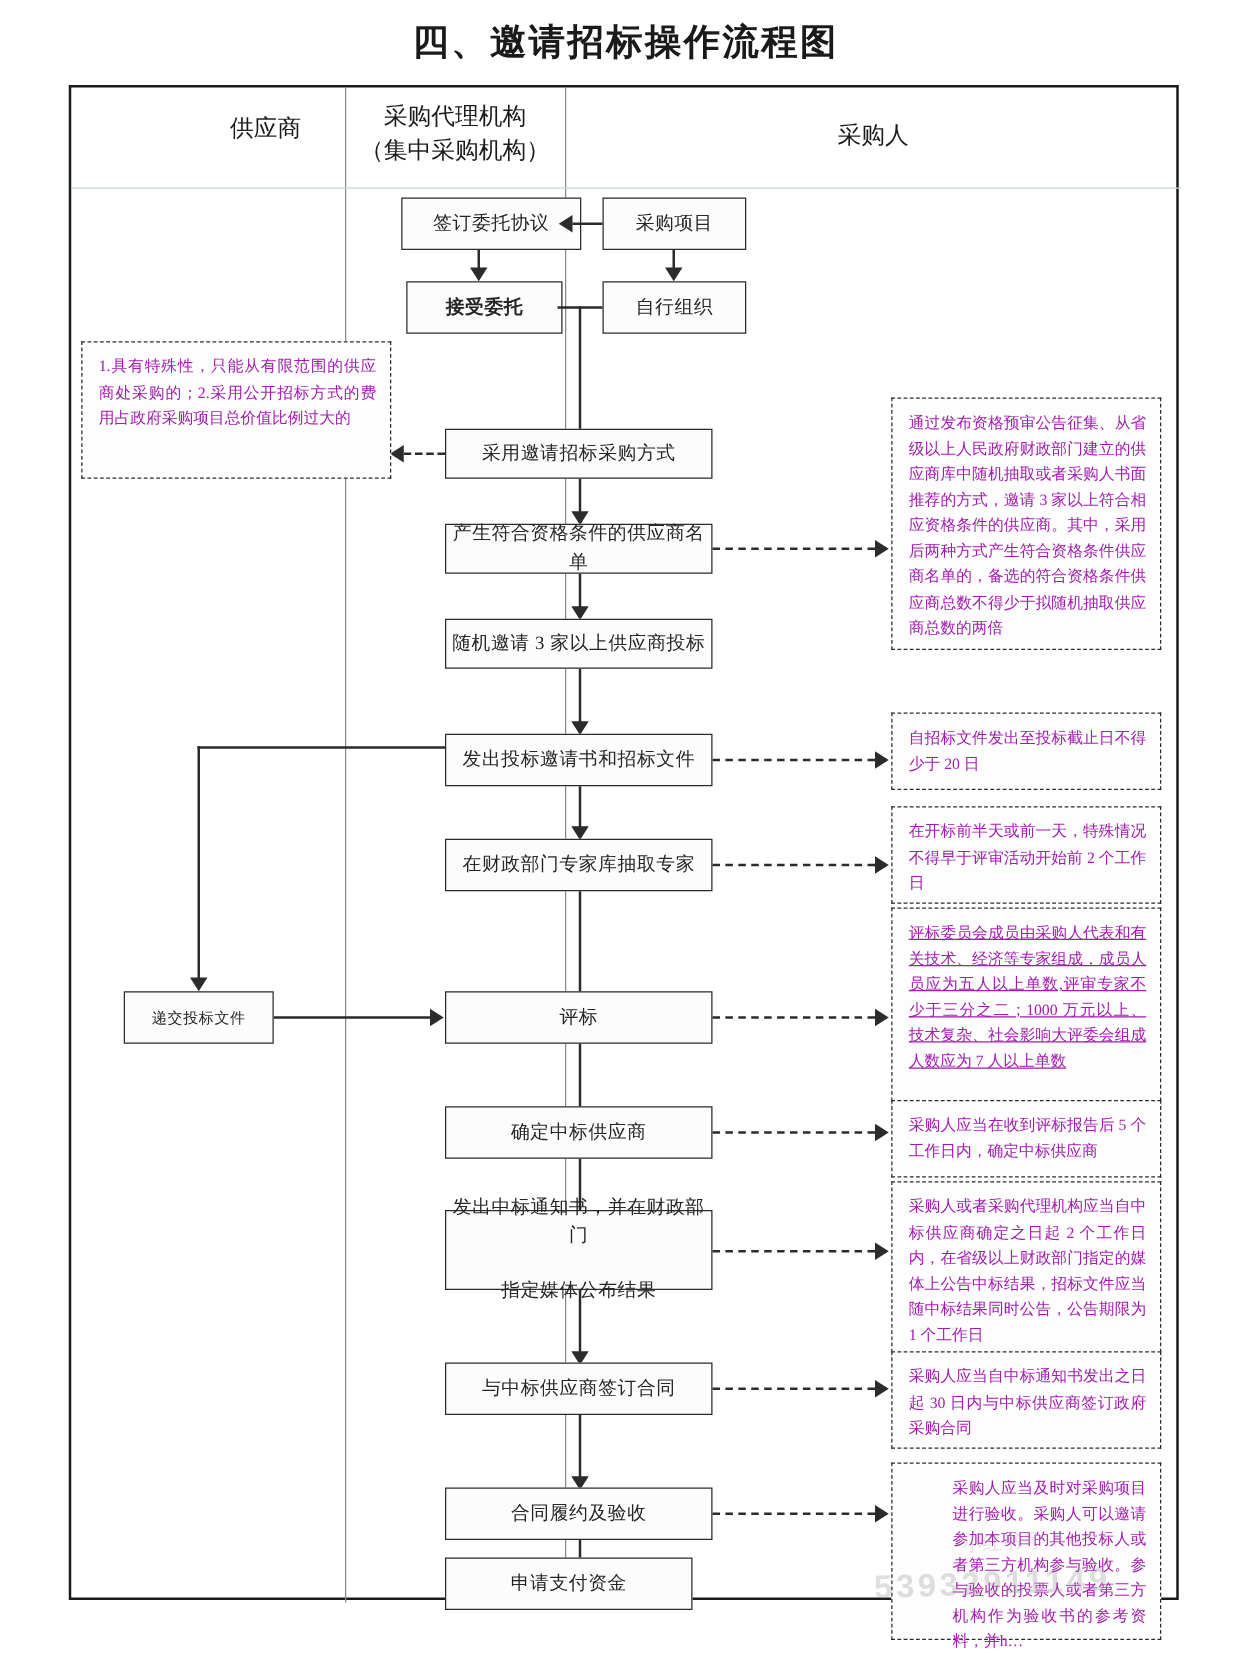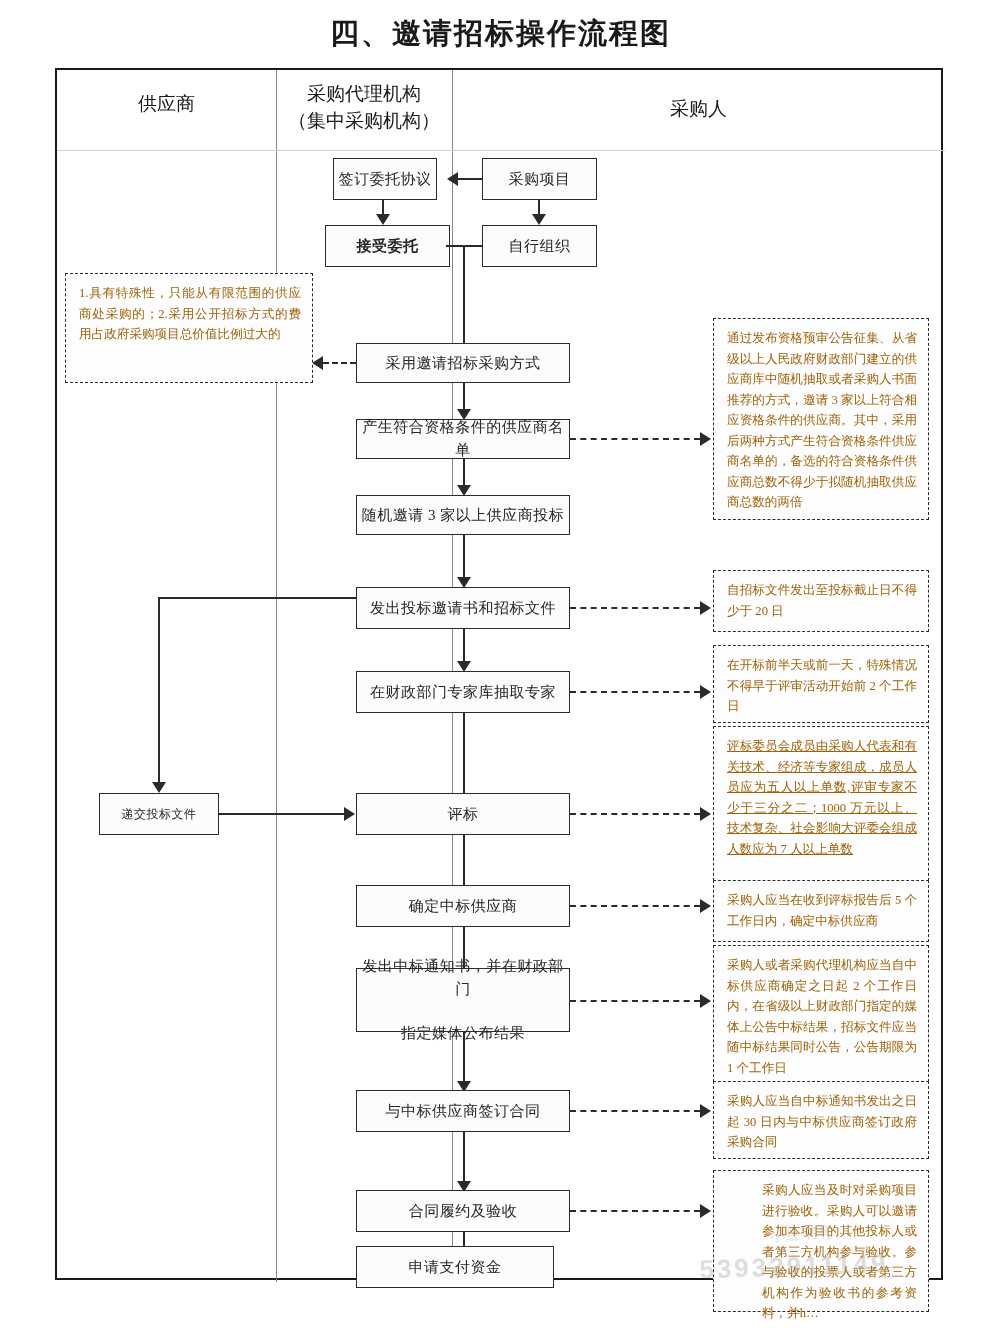--- a/index.html
+++ b/index.html
@@ -26,21 +26,21 @@
   .vdiv{position:absolute;top:0;width:1px;background:#888;}
   #vdiv1{left:219px;height:1212px;}
   #vdiv2{left:395px;height:1212px;}
   #hdiv{position:absolute;left:0;top:80px;width:888px;height:1px;background:#c9d6d6;}
   .colhead{
     position:absolute;top:10px;
     text-align:center;
     font-size:19px;line-height:27px;
     font-family:"Liberation Serif","DejaVu Serif",serif;
   }
-  #ch1{left:0;width:219px;top:20px;}
+  #ch1{left:0;width:219px;top:20px;padding-left:46px;}
   #ch2{left:219px;width:176px;}
   #ch3{left:395px;width:493px;top:25px;}
 
   
   .box{
     position:absolute;
     border:1.6px solid #2b2b2b;
     background:#fcfcfc;
     box-sizing:border-box;
     display:flex;align-items:center;justify-content:center;
@@ -55,21 +55,21 @@
   
   .note{
     position:absolute;
     border:1.6px dashed #2b2b2b;
     background:#fdfdfd;
     box-sizing:border-box;
     padding:9px 11px 6px 13px;
     font-size:12.6px;line-height:20.5px;
     text-align:justify;
     font-family:"Liberation Serif","DejaVu Serif",serif;
-    color:#a16207;
+    color:#a21caf;
   }
 
   
   .ln{position:absolute;background:#2b2b2b;}
   .vl{width:2px;}
   .hl{height:2px;}
   .dhl{position:absolute;height:0;border-top:2px dashed #2b2b2b;}
   .arrow-d{position:absolute;width:0;height:0;
     border-left:7px solid transparent;border-right:7px solid transparent;
     border-top:11px solid #2b2b2b;}
@@ -100,21 +100,21 @@
   <div class="vdiv" id="vdiv2"></div>
   <div id="hdiv"></div>
 
   <div class="colhead" id="ch1">供应商</div>
   <div class="colhead" id="ch2">
     <div>采购代理机构</div>
     <div>（集中采购机构）</div>
   </div>
   <div class="colhead" id="ch3">采购人</div>
 
-  <div class="box" style="left:276px;top:88px;width:104px;height:42px;">签订委托协议</div>
+  <div class="box" style="left:264px;top:88px;width:144px;height:42px;">签订委托协议</div>
   <div class="box" style="left:425px;top:88px;width:115px;height:42px;">采购项目</div>
 
   <div class="ln hl" style="left:401px;top:108px;width:24px;"></div>
   <div class="arrow-l" style="left:390px;top:102px;"></div>
 
   <div class="box" style="left:268px;top:155px;width:125px;height:42px;font-weight:bold;">接受委托</div>
   <div class="box" style="left:425px;top:155px;width:115px;height:42px;">自行组织</div>
 
   <div class="ln vl" style="left:325px;top:130px;height:15px;"></div>
   <div class="arrow-d" style="left:319px;top:144px;"></div>

